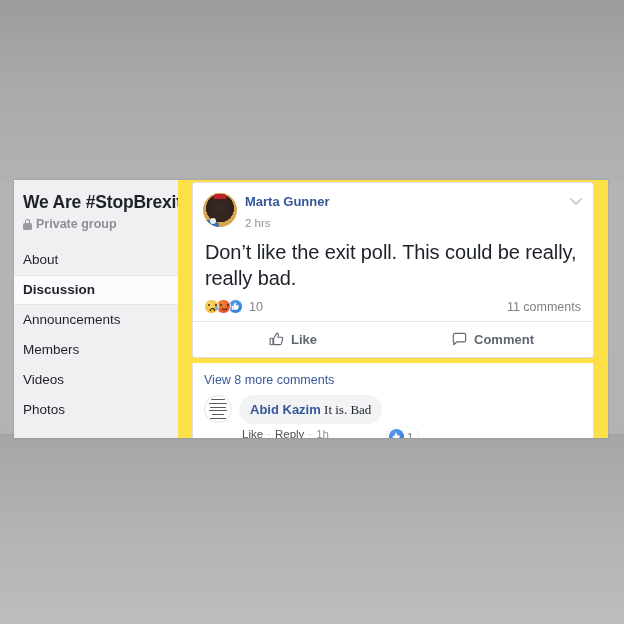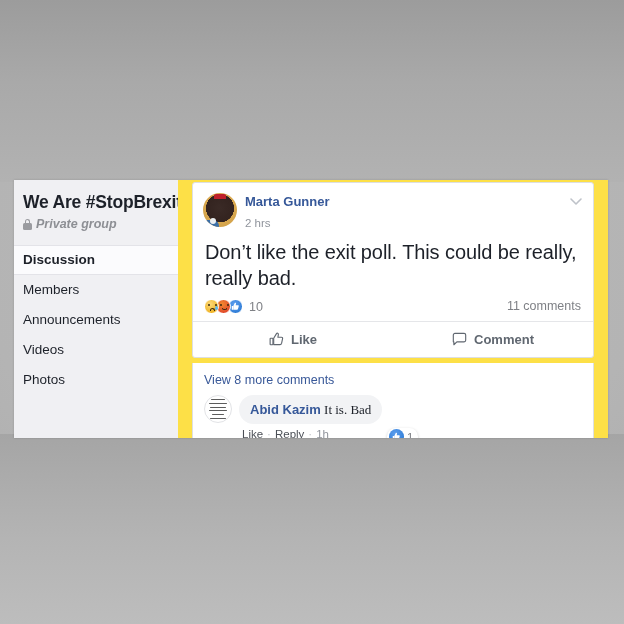--- a/index.html
+++ b/index.html
@@ -95,21 +95,20 @@
     bottom: 0;
     width: 9px;
     height: 7px;
     background: #9a9ba0;
     border-radius: 1.5px;
   }
   .privacy-text {
     font-size: 12.5px;
     color: #8d8f94;
     font-weight: bold;
-    font-style: italic;
   }
   .nav {
     margin-top: 14px;
   }
   .nav-item {
     font-size: 13.5px;
     color: #1d2129;
     padding: 6px 9px;
     line-height: 18px;
     cursor: pointer;
@@ -210,21 +209,21 @@
     font-size: 20px;
     line-height: 26px;
     color: #1d2129;
     padding: 8px 12px 0 12px;
     letter-spacing: -0.1px;
   }
 
   
   .reaction-row {
     display: flex;
-    align-items: flex-start;
+    align-items: center;
     justify-content: space-between;
     padding: 8px 12px 7px 11px;
   }
   .reactions {
     display: flex;
     align-items: center;
   }
   .rxn {
     width: 15px;
     height: 15px;
@@ -423,23 +422,24 @@
 
     <div class="privacy-row">
       <span class="lock-icon">
         <span class="shackle"></span>
           <span class="body"></span>
       </span>
       <span class="privacy-text">Private group</span>
     </div>
 
     <div class="nav">
+      <div class="nav-item">About</div>
       <div class="nav-item active">Discussion</div>
+      <div class="nav-item">Announcements</div>
       <div class="nav-item">Members</div>
-      <div class="nav-item">Announcements</div>
       <div class="nav-item">Videos</div>
       <div class="nav-item">Photos</div>
     </div>
   </div>
 
   <div class="content">
 
     <div class="card">
 
       <div class="post-head">

